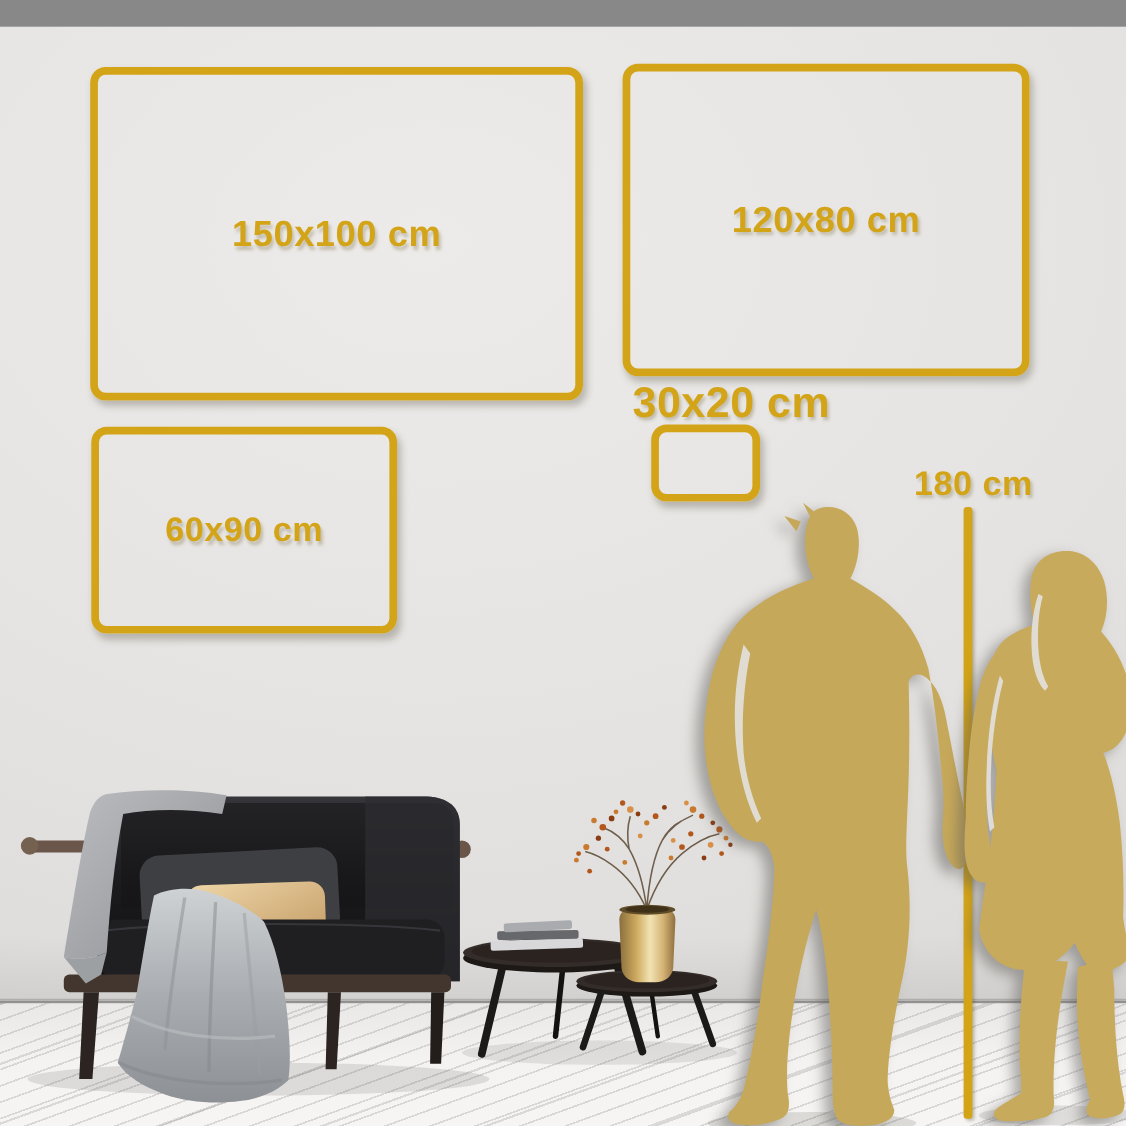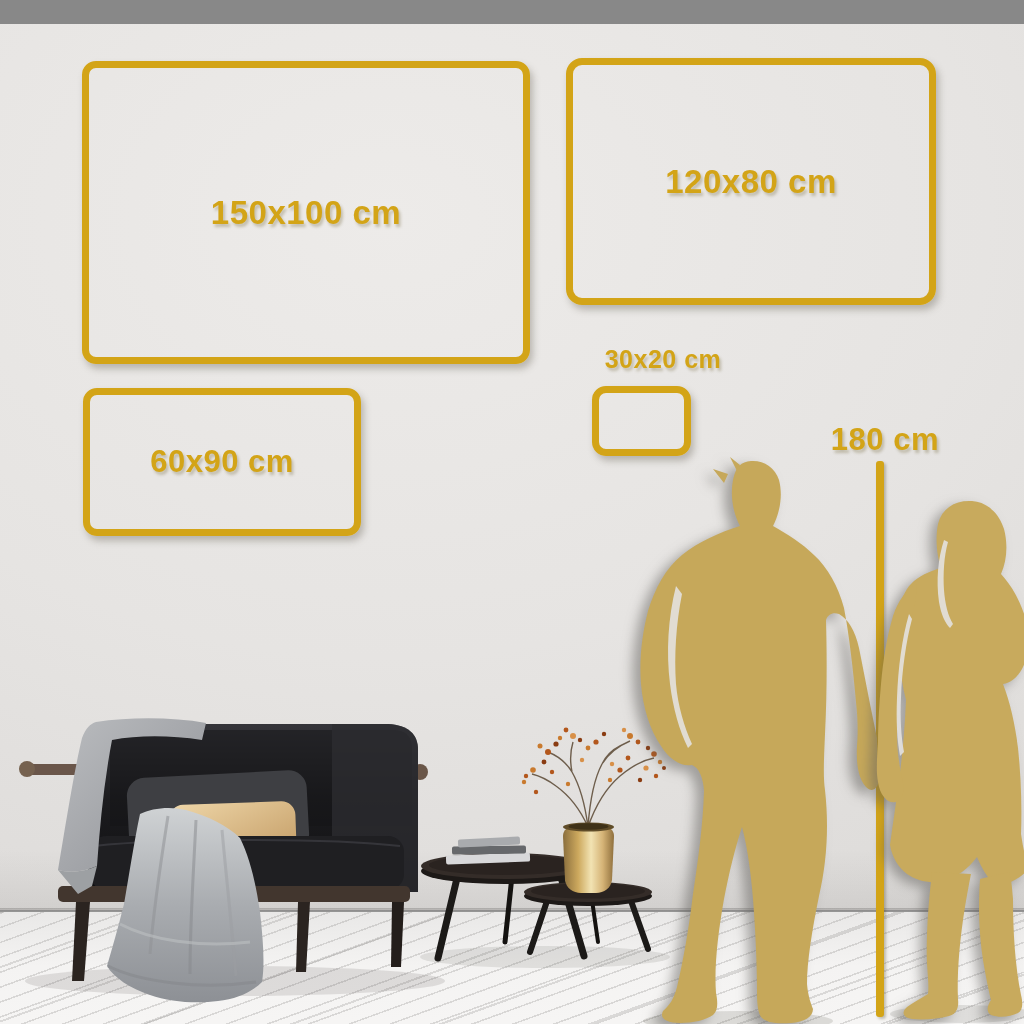--- a/index.html
+++ b/index.html
@@ -36,24 +36,24 @@
     display:flex;align-items:center;justify-content:center;
     z-index:2;
   }
   .gold-label{
     color:#d3a417;font-weight:bold;letter-spacing:.5px;
     text-shadow:2px 3px 3px rgba(90,75,20,.28);
     white-space:nowrap;z-index:4;
   }
   .fs-big{font-size:33px;}
   .fs-mid{font-size:31px;}
-  .fs-sm{font-size:25px;}
+  .fs-sm{font-size:39px;}
   #box-150 {left:82px; top:37px; width:448px;height:303px;}
-  #box-120 {left:566px;top:34px; width:370px;height:247px;border-radius:16px;}
-  #box-6090{left:83px; top:364px;width:278px;height:148px;}
+  #box-120 {left:566px;top:34px; width:370px;height:284px;}
+  #box-6090{left:83px; top:364px;width:278px;height:188px;}
   #box-6040{left:380px;top:362px;width:186px;height:128px;}
   #box-3020{left:592px;top:362px;width:99px; height:70px;}
   #label-3020{position:absolute;left:575px;top:321px;width:176px;text-align:center;}
   #label-180{position:absolute;left:818px;top:398px;width:121px;text-align:right;font-size:31px;}
   #height-line{
     position:absolute;left:876px;top:437px;width:8px;height:556px;
     background:#d3a417;border-radius:3px;
     box-shadow:2px 2px 3px rgba(70,60,20,.3);z-index:2;
   }
   #scene{position:absolute;left:0;top:0;z-index:3;}

